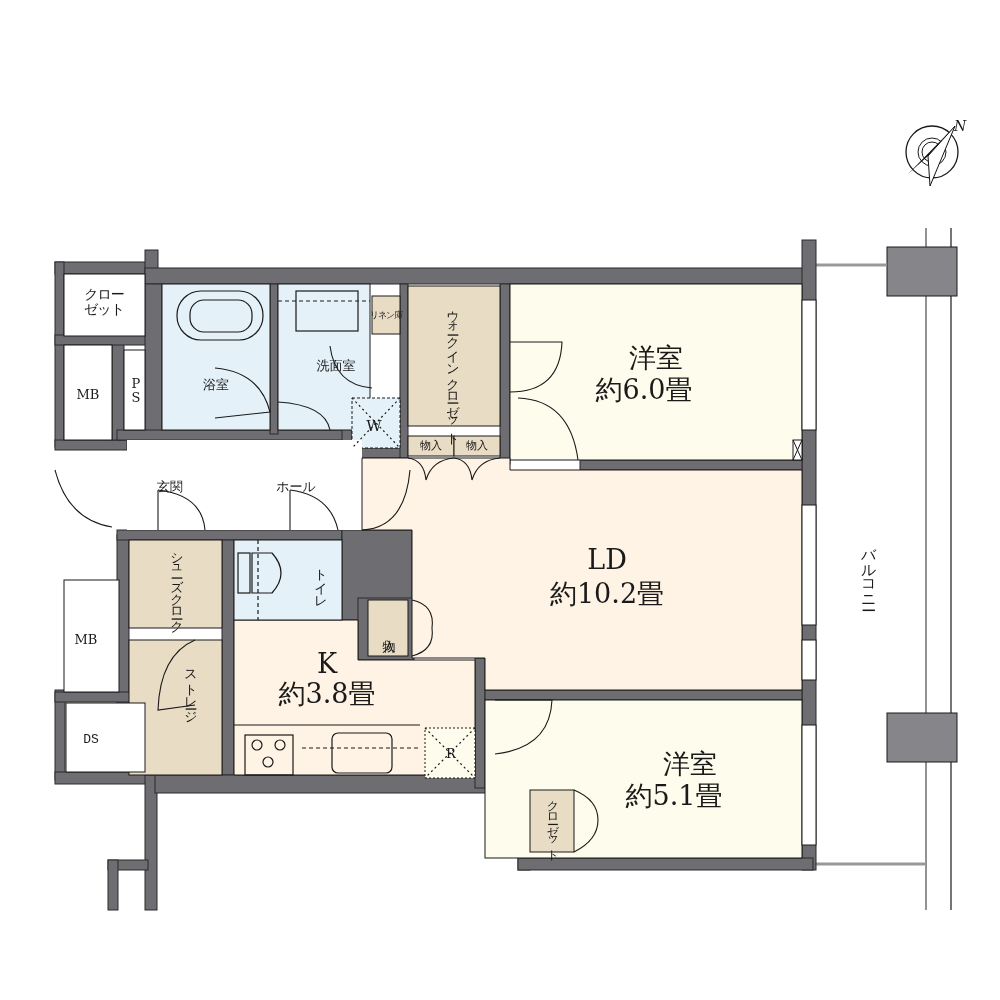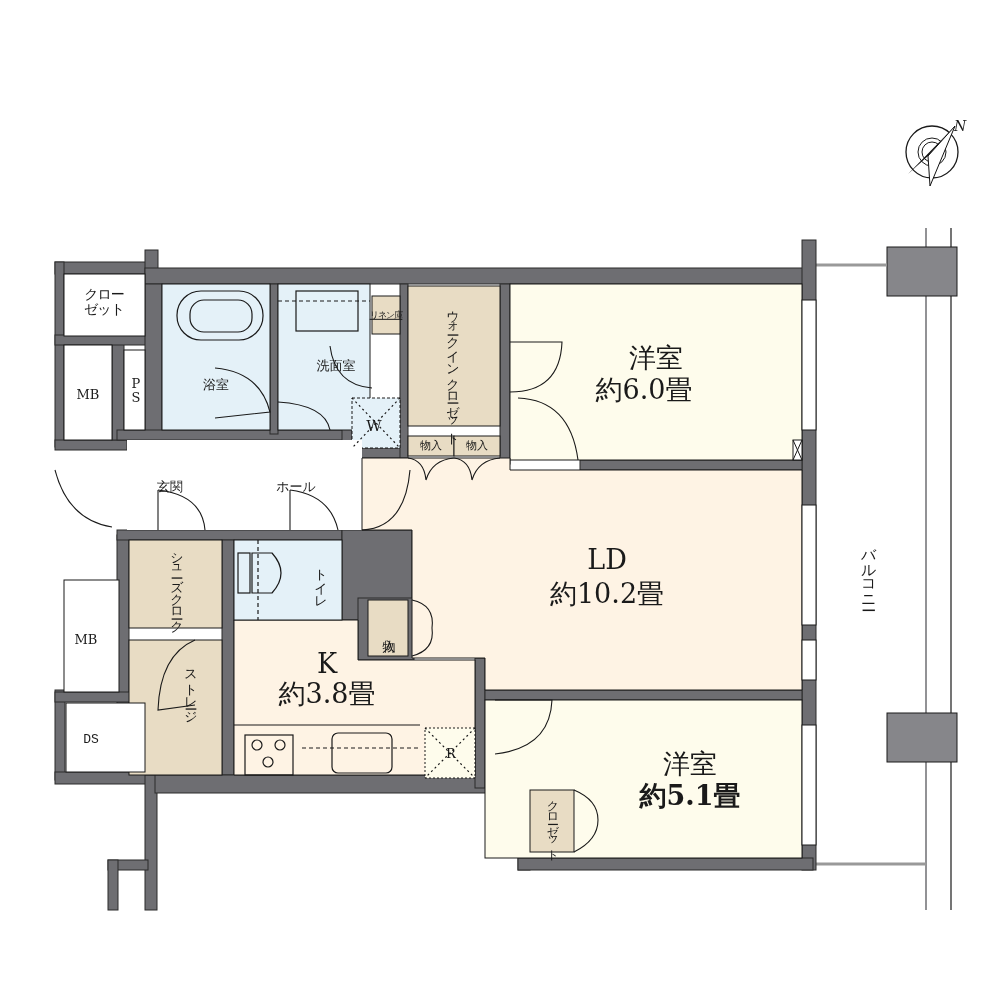--- a/index.html
+++ b/index.html
@@ -147,21 +147,21 @@
     <line x1="793" y1="440" x2="802" y2="460"></line>
       <line x1="802" y1="440" x2="793" y2="460"></line>
   </g>
 </svg>
 
 <div class="lbl med vert" style="left:104px;top:302px;writing-mode:horizontal-tb;font-size:14px;width:40px;white-space:normal;line-height:1.1;">クローゼット</div>
 <div class="lbl sm" style="left:88px;top:395px;">MB</div>
 <div class="lbl sm vert" style="left:135px;top:390px;">PS</div>
 <div class="lbl sm" style="left:216px;top:385px;">浴室</div>
 <div class="lbl sm" style="left:336px;top:366px;">洗面室</div>
-<div class="lbl xs vert" style="left:386px;top:315px;writing-mode:horizontal-tb;width:48px;white-space:normal;text-decoration:underline;">リネン庫</div>
+<div class="lbl xs vert" style="left:386px;top:315px;writing-mode:horizontal-tb;width:48px;white-space:normal;">リネン庫</div>
 <div class="lbl sm vert" style="left:452px;top:356px;height:110px;">ウォークインクローゼット</div>
 <div class="lbl med" style="left:374px;top:427px;">W</div>
 <div class="lbl xs" style="left:431px;top:446px;font-size:11px;">物入</div>
 <div class="lbl xs" style="left:477px;top:446px;font-size:11px;">物入</div>
 
 <div class="lbl big" style="left:656px;top:358px;">洋室</div>
 <div class="lbl big" style="left:644px;top:390px;">約6.0畳</div>
 
 <div class="lbl sm" style="left:170px;top:487px;">玄関</div>
 <div class="lbl sm" style="left:296px;top:487px;">ホール</div>
@@ -176,16 +176,16 @@
 <div class="lbl sm vert" style="left:190px;top:688px;height:80px;">ストレージ</div>
 
 <div class="lbl big" style="left:327px;top:664px;">K</div>
 <div class="lbl big" style="left:327px;top:694px;">約3.8畳</div>
 
 <div class="lbl sm" style="left:91px;top:740px;font-family:Liberation Mono, monospace;">DS</div>
 <div class="lbl sm" style="left:451px;top:754px;">R</div>
 <div class="lbl xs vert" style="left:552px;top:820px;font-size:12px;height:56px;">クローゼット</div>
 
 <div class="lbl big" style="left:690px;top:764px;">洋室</div>
-<div class="lbl big" style="left:690px;top:796px;font-weight:bold;">約5.1畳</div>
+<div class="lbl big" style="left:674px;top:796px;">約5.1畳</div>
 
 <div class="lbl med vert" style="left:868px;top:570px;">バルコニー</div>
 <div class="lbl" style="left:960px;top:126px;font-size:14px;font-style:italic;">N</div>
 
 </body></html>

